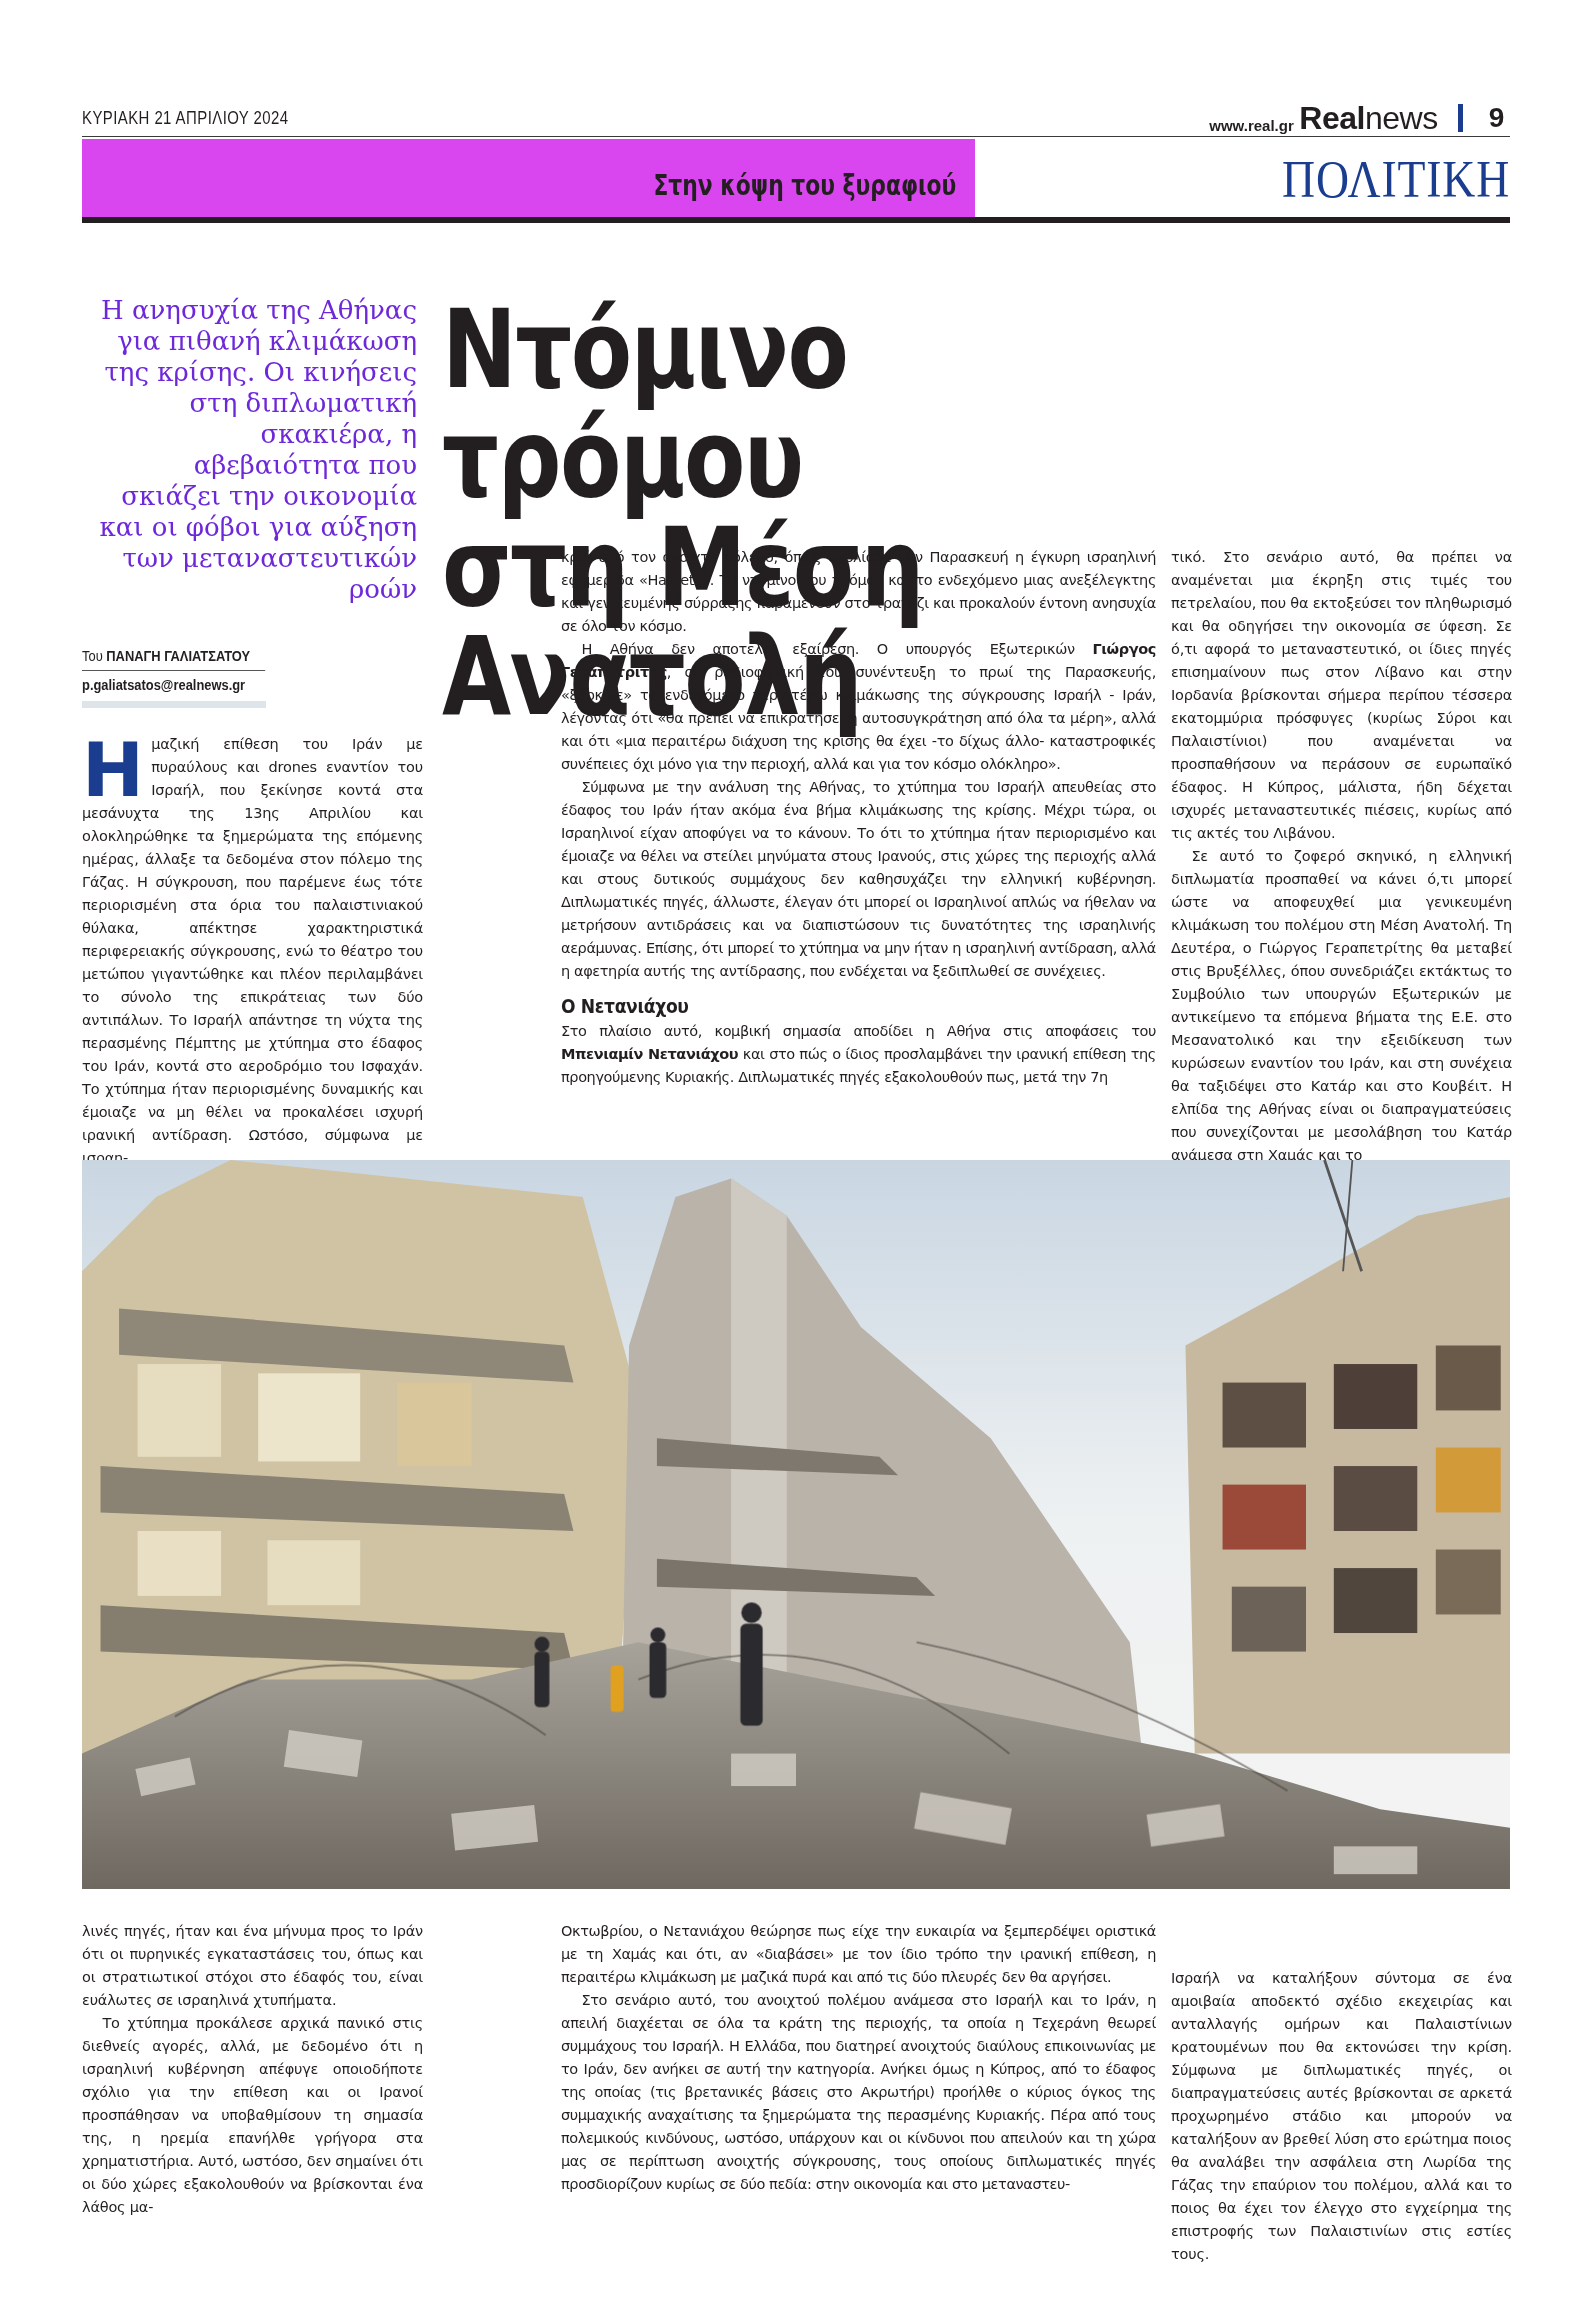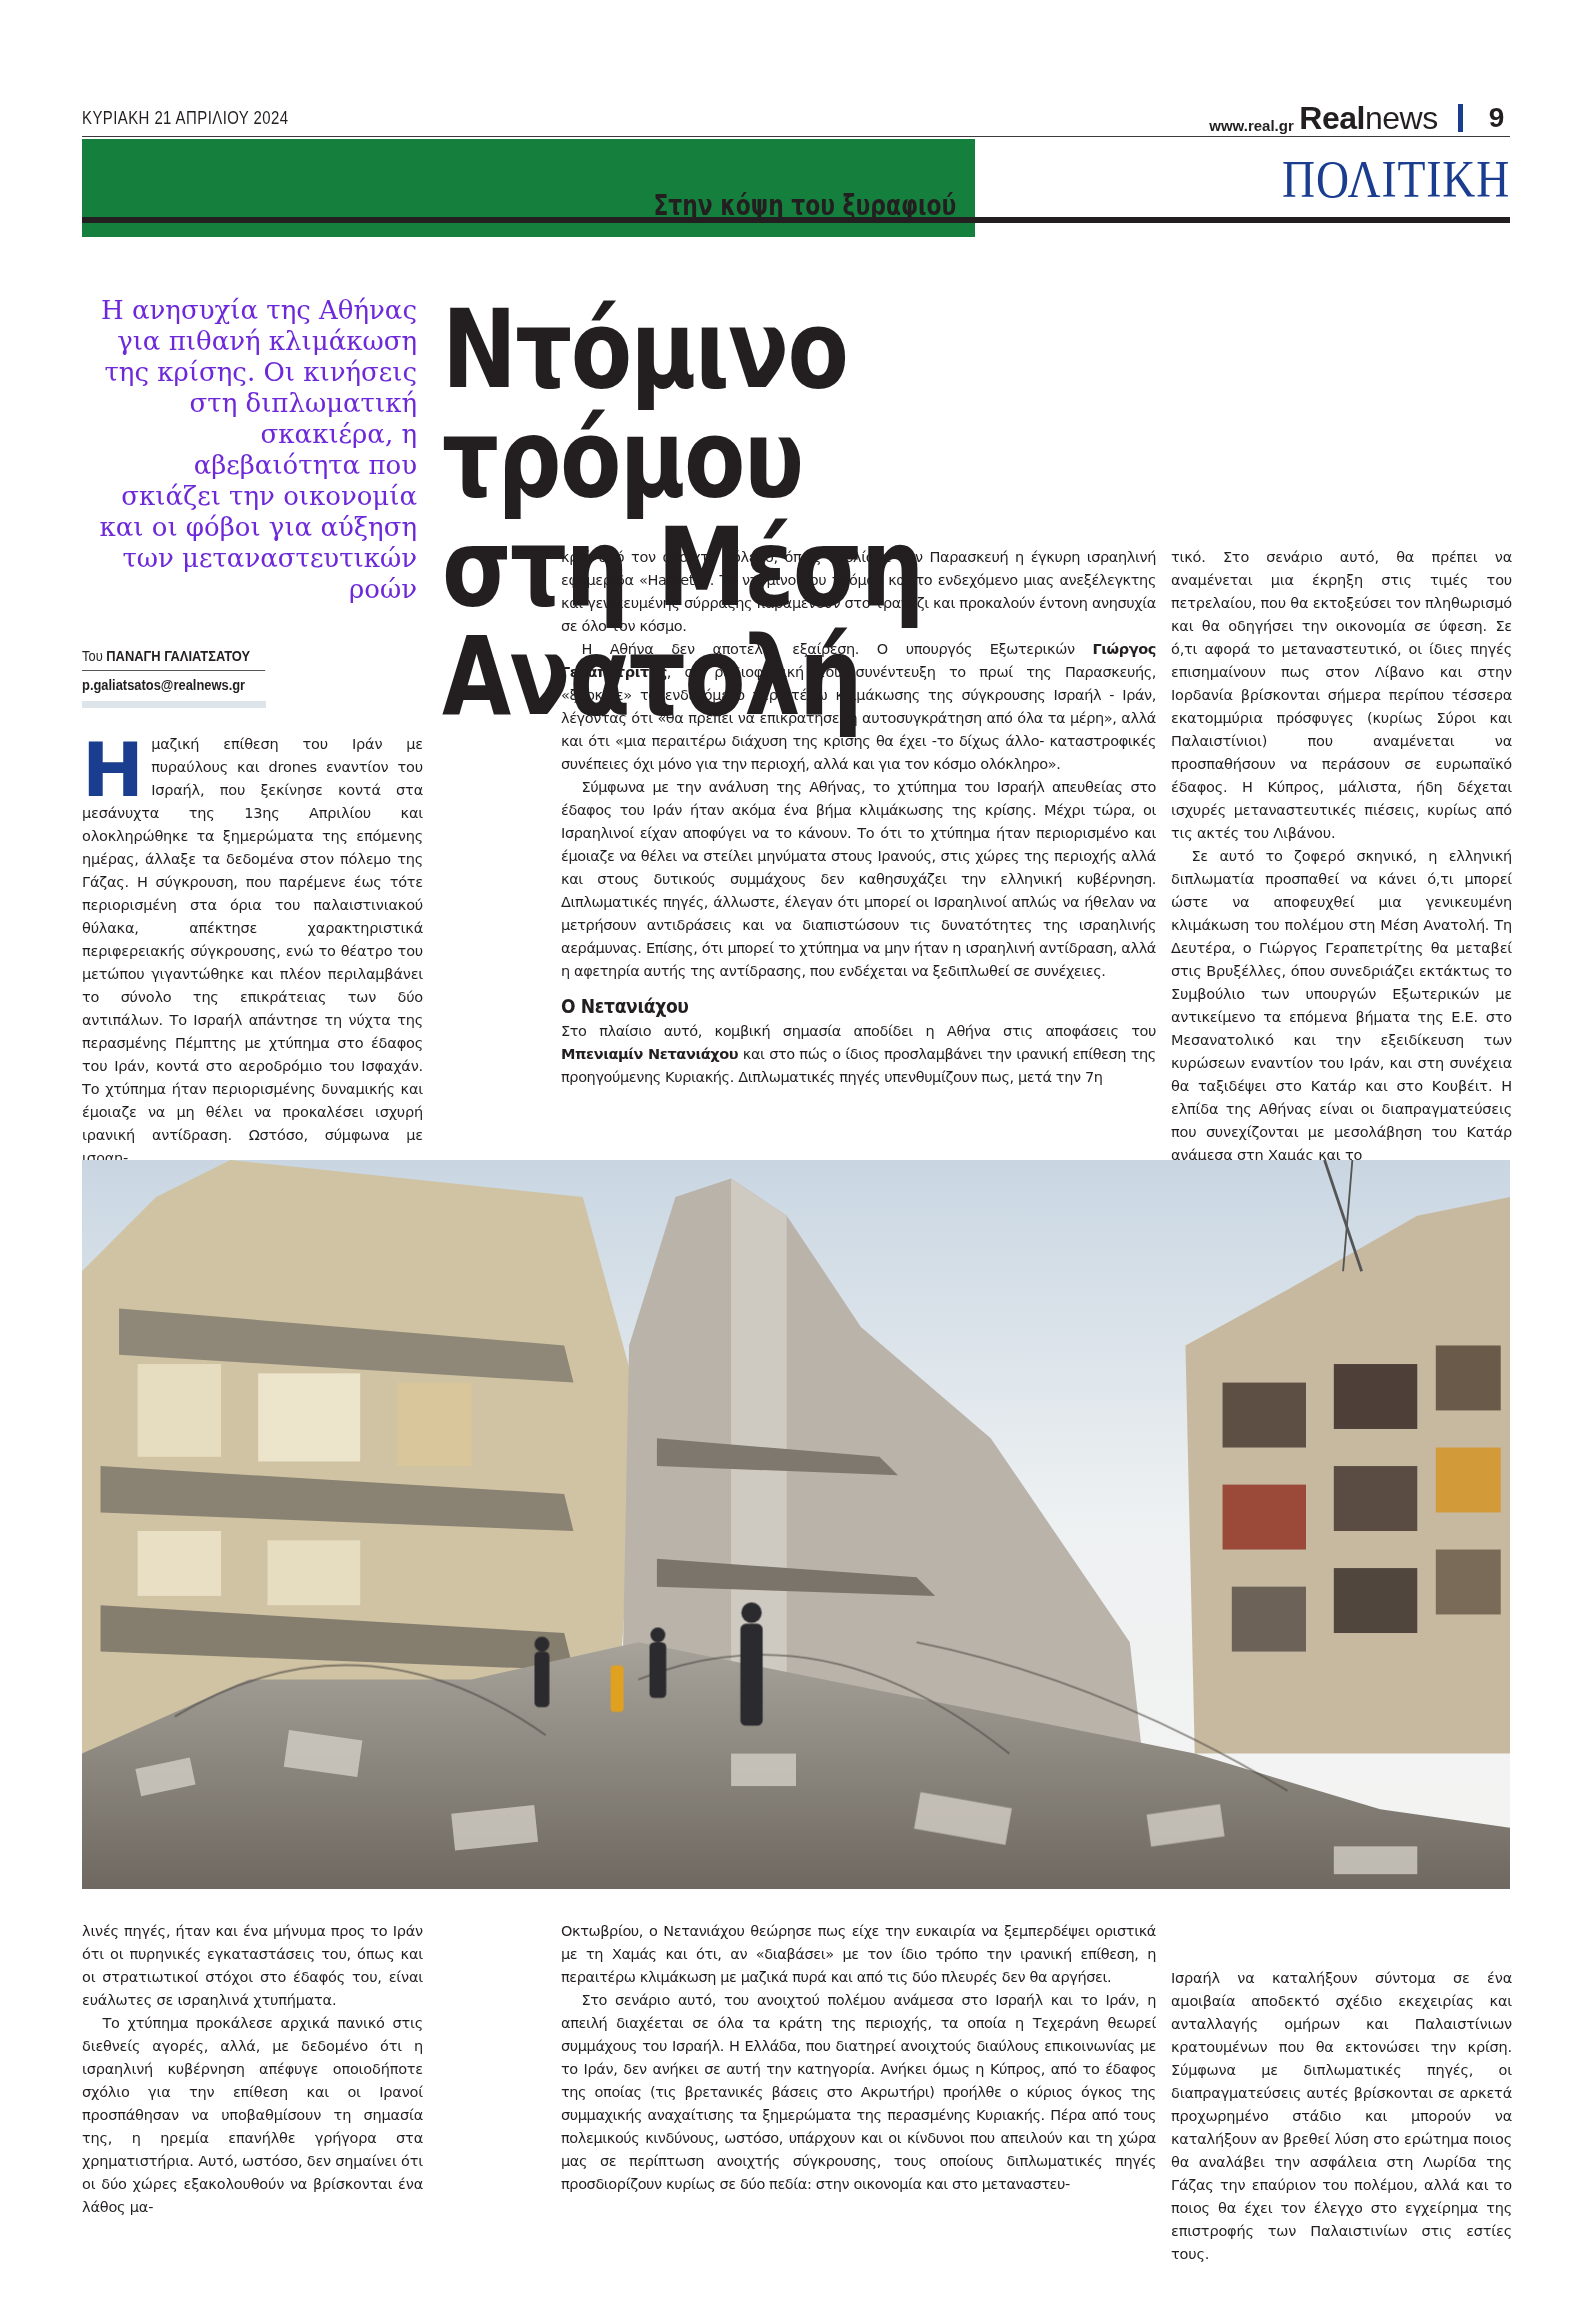--- a/index.html
+++ b/index.html
@@ -10,21 +10,21 @@
   .date { position: absolute; left: 0; top: 5.6px; font-family: "Liberation Sans", sans-serif; font-size: 17.6px; letter-spacing: 0.5px; color: #231f20; transform: scaleX(0.85); transform-origin: left; }
   .masthead { position: absolute; right: 0; top: 0; display: flex; align-items: flex-end; gap: 5.6px; }
   .site { font-size: 15px; font-weight: bold; color: #231f20; }
   .brand { font-size: 32px; line-height: 32px; color: #231f20; letter-spacing: -0.5px; }
   .brand b { font-weight: bold; }
   .brand span { font-weight: normal; }
   .sep { display: inline-block; width: 4.6px; height: 28px; background: #1a3d8f; margin: 0 20.4px 0 15px; align-self: center; }
   .pagenum { font-size: 28px; font-weight: bold; color: #231f20; margin-right: 5.6px; }
 
   .section-bar { position: absolute; left: 82px; top: 139px; width: 1428px; height: 82px; }
-  .kicker-box { position: absolute; left: 0; top: 0; width: 893px; height: 98px; background: #15803d; }
+  .kicker-box { position: absolute; left: 0; top: 0; width: 893px; height: 78px; background: #d946ef; }
   .kicker { position: absolute; right: 18.6px; bottom: 15px; font-family: "DejaVu Sans", sans-serif; font-weight: bold; font-size: 28px; color: #231f20; transform: scaleX(0.78); transform-origin: right; }
   .section-name { position: absolute; right: 0; top: 11px; font-family: "Liberation Serif", serif; font-size: 52px; color: #1a3d8f; letter-spacing: 0.9px; transform: scaleX(0.88); transform-origin: right; }
   .rule-thick { position: absolute; left: 0; top: 78px; width: 1428px; height: 5.6px; background: #231f20; }
 
   .deck { position: absolute; left: 88px; top: 295px; width: 329px; text-align: right; font-family: "DejaVu Serif", serif; font-size: 26px; line-height: 31px; color: #6d28d9; }
 
   .headline { position: absolute; left: 442px; top: 295px; width: 928px; font-family: "DejaVu Sans", sans-serif; font-weight: bold; font-size: 109px; line-height: 109px; letter-spacing: -1.9px; color: #231f20; transform: scaleX(0.82); transform-origin: left top; }
 
   .byline { position: absolute; left: 82px; top: 647px; width: 184px; }
   .byline .by { font-size: 15px; padding-bottom: 5.6px; border-bottom: 0.9px solid #555; transform: scaleX(0.86); transform-origin: left; white-space: nowrap; width: 213px; }
@@ -84,21 +84,21 @@
 
 <div class="col c1">
   <p class="noindent"><span class="dropcap">Η</span><span>μαζική επίθεση του Ιράν με πυραύλους και drones εναντίον του Ισραήλ, που ξεκίνησε κοντά στα μεσάνυχτα της 13ης Απριλίου και ολοκληρώθηκε τα ξημερώματα της επόμενης ημέρας, άλλαξε τα δεδομένα στον πόλεμο της Γάζας. Η σύγκρουση, που παρέμενε έως τότε περιορισμένη στα όρια του παλαιστινιακού θύλακα, απέκτησε χαρακτηριστικά περιφερειακής σύγκρουσης, ενώ το θέατρο του μετώπου γιγαντώθηκε και πλέον περιλαμβάνει το σύνολο της επικράτειας των δύο αντιπάλων. Το Ισραήλ απάντησε τη νύχτα της περασμένης Πέμπτης με χτύπημα στο έδαφος του Ιράν, κοντά στο αεροδρόμιο του Ισφαχάν. Το χτύπημα ήταν περιορισμένης δυναμικής και έμοιαζε να μη θέλει να προκαλέσει ισχυρή ιρανική αντίδραση. Ωστόσο, σύμφωνα με ισραη-</span></p>
 </div>
 
 <div class="col c2">
   <p class="noindent">κριά από τον ανοιχτό πόλεμο, όπως σχολίασε την Παρασκευή η έγκυρη ισραηλινή εφημερίδα «Haaretz». Το ντόμινο του τρόμου και το ενδεχόμενο μιας ανεξέλεγκτης και γενικευμένης σύρραξης παραμένουν στο τραπέζι και προκαλούν έντονη ανησυχία σε όλο τον κόσμο.</p>
   <p><span>Η Αθήνα δεν αποτελεί εξαίρεση. Ο υπουργός Εξωτερικών </span><b>Γιώργος Γεραπετρίτης</b><span>, σε ραδιοφωνική του συνέντευξη το πρωί της Παρασκευής, «ξόρκισε» το ενδεχόμενο περαιτέρω κλιμάκωσης της σύγκρουσης Ισραήλ - Ιράν, λέγοντας ότι «θα πρέπει να επικρατήσει η αυτοσυγκράτηση από όλα τα μέρη», αλλά και ότι «μια περαιτέρω διάχυση της κρίσης θα έχει -το δίχως άλλο- καταστροφικές συνέπειες όχι μόνο για την περιοχή, αλλά και για τον κόσμο ολόκληρο».</span></p>
   <p>Σύμφωνα με την ανάλυση της Αθήνας, το χτύπημα του Ισραήλ απευθείας στο έδαφος του Ιράν ήταν ακόμα ένα βήμα κλιμάκωσης της κρίσης. Μέχρι τώρα, οι Ισραηλινοί είχαν αποφύγει να το κάνουν. Το ότι το χτύπημα ήταν περιορισμένο και έμοιαζε να θέλει να στείλει μηνύματα στους Ιρανούς, στις χώρες της περιοχής αλλά και στους δυτικούς συμμάχους δεν καθησυχάζει την ελληνική κυβέρνηση. Διπλωματικές πηγές, άλλωστε, έλεγαν ότι μπορεί οι Ισραηλινοί απλώς να ήθελαν να μετρήσουν αντιδράσεις και να διαπιστώσουν τις δυνατότητες της ισραηλινής αεράμυνας. Επίσης, ότι μπορεί το χτύπημα να μην ήταν η ισραηλινή αντίδραση, αλλά η αφετηρία αυτής της αντίδρασης, που ενδέχεται να ξεδιπλωθεί σε συνέχειες.</p>
   <div class="subhead">Ο Νετανιάχου</div>
-  <p class="noindent"><span>Στο πλαίσιο αυτό, κομβική σημασία αποδίδει η Αθήνα στις αποφάσεις του </span><b>Μπενιαμίν Νετανιάχου</b><span> και στο πώς ο ίδιος προσλαμβάνει την ιρανική επίθεση της προηγούμενης Κυριακής. Διπλωματικές πηγές υπενθυμίζουν πως, μετά την 7η</span></p>
+  <p class="noindent"><span>Στο πλαίσιο αυτό, κομβική σημασία αποδίδει η Αθήνα στις αποφάσεις του </span><b>Μπενιαμίν Νετανιάχου</b><span> και στο πώς ο ίδιος προσλαμβάνει την ιρανική επίθεση της προηγούμενης Κυριακής. Διπλωματικές πηγές εξακολουθούν πως, μετά την 7η</span></p>
 </div>
 
 <div class="col c3">
   <p class="noindent">τικό. Στο σενάριο αυτό, θα πρέπει να αναμένεται μια έκρηξη στις τιμές του πετρελαίου, που θα εκτοξεύσει τον πληθωρισμό και θα οδηγήσει την οικονομία σε ύφεση. Σε ό,τι αφορά το μεταναστευτικό, οι ίδιες πηγές επισημαίνουν πως στον Λίβανο και στην Ιορδανία βρίσκονται σήμερα περίπου τέσσερα εκατομμύρια πρόσφυγες (κυρίως Σύροι και Παλαιστίνιοι) που αναμένεται να προσπαθήσουν να περάσουν σε ευρωπαϊκό έδαφος. Η Κύπρος, μάλιστα, ήδη δέχεται ισχυρές μεταναστευτικές πιέσεις, κυρίως από τις ακτές του Λιβάνου.</p>
   <p>Σε αυτό το ζοφερό σκηνικό, η ελληνική διπλωματία προσπαθεί να κάνει ό,τι μπορεί ώστε να αποφευχθεί μια γενικευμένη κλιμάκωση του πολέμου στη Μέση Ανατολή. Τη Δευτέρα, ο Γιώργος Γεραπετρίτης θα μεταβεί στις Βρυξέλλες, όπου συνεδριάζει εκτάκτως το Συμβούλιο των υπουργών Εξωτερικών με αντικείμενο τα επόμενα βήματα της Ε.Ε. στο Μεσανατολικό και την εξειδίκευση των κυρώσεων εναντίον του Ιράν, και στη συνέχεια θα ταξιδέψει στο Κατάρ και στο Κουβέιτ. Η ελπίδα της Αθήνας είναι οι διαπραγματεύσεις που συνεχίζονται με μεσολάβηση του Κατάρ ανάμεσα στη Χαμάς και το</p>
 </div>
 
 <div class="photo">
   <svg width="1428" height="729" viewBox="0 0 1540 786" preserveAspectRatio="none">
     <defs>

